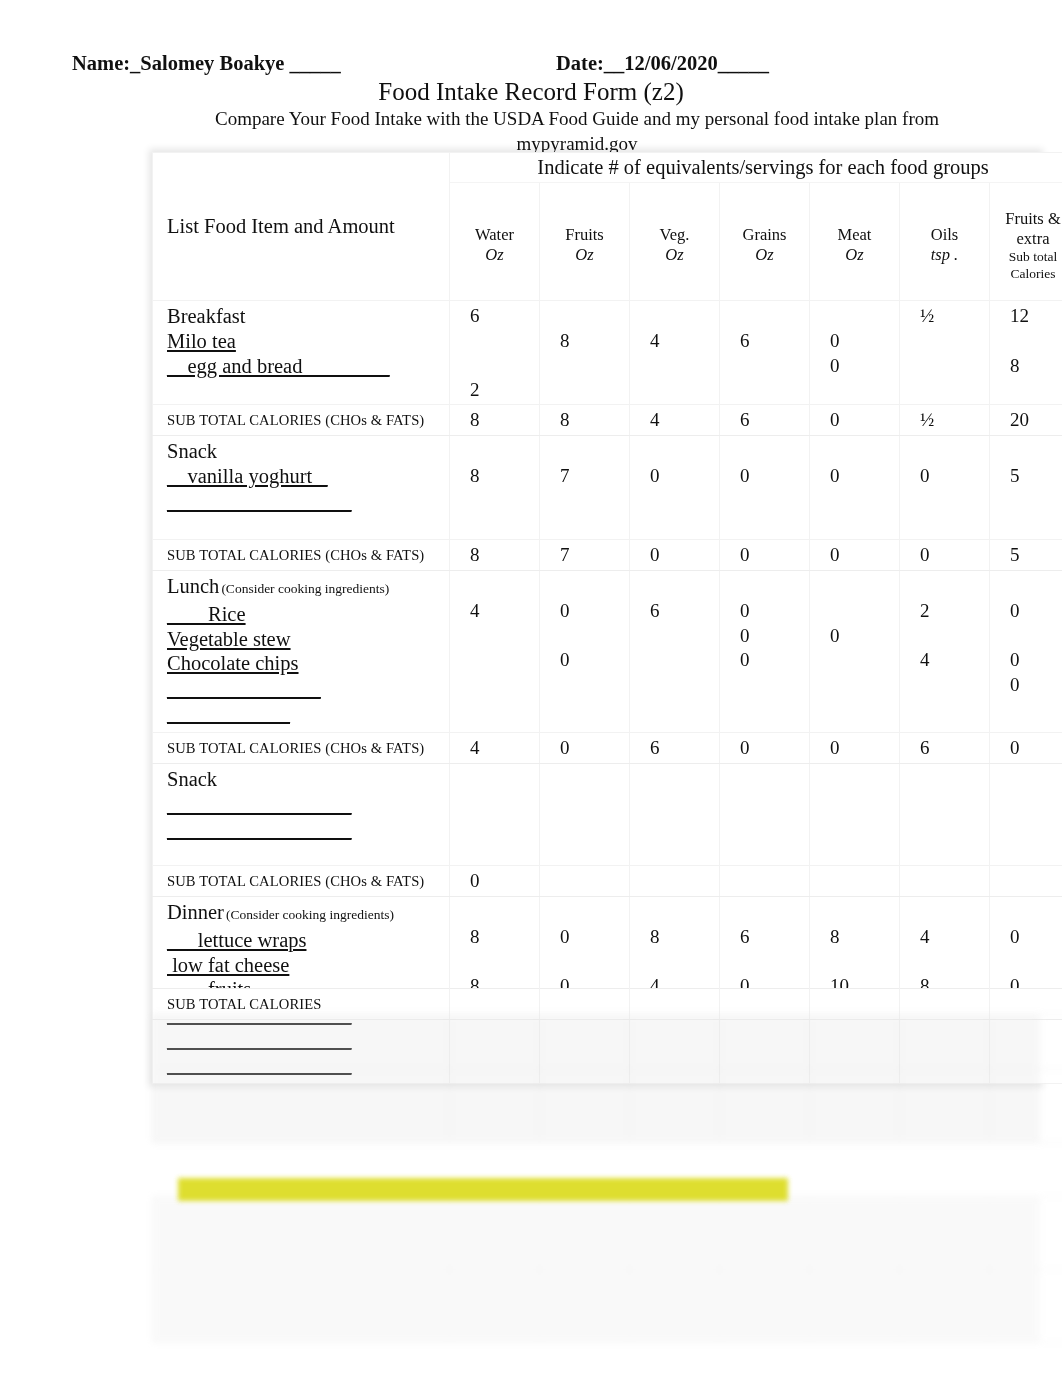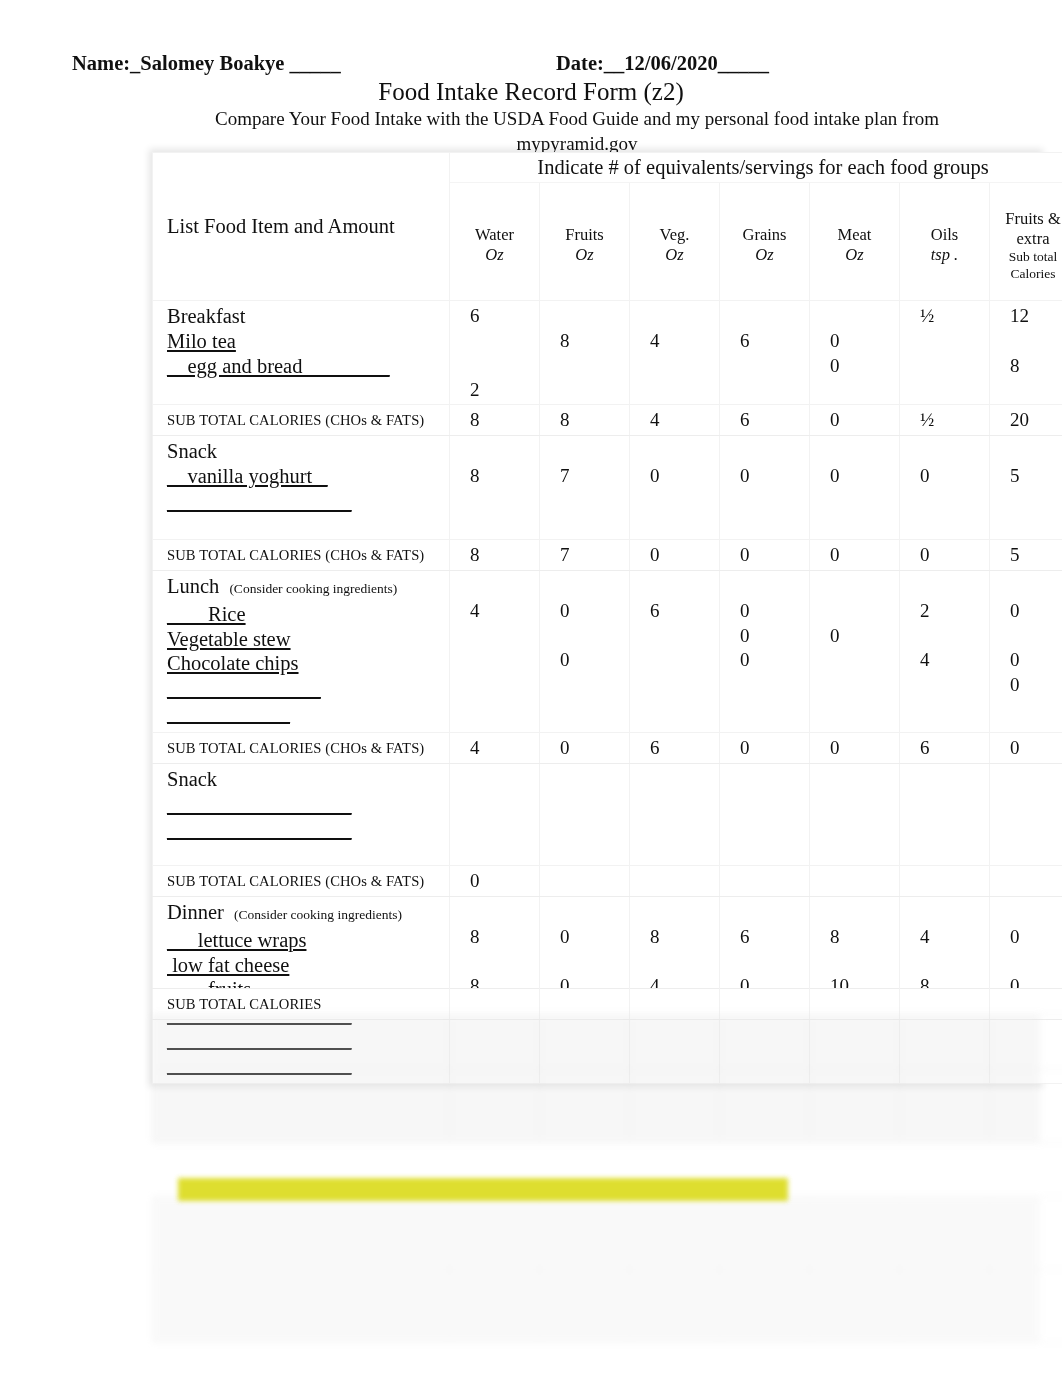--- a/index.html
+++ b/index.html
@@ -120,21 +120,21 @@
 
   
   .meal {
     font-size: 20.5px;
     line-height: 24.8px;
     padding: 3px 0 6px 14px !important;
   }
   .meal .mtitle { display: block; }
   .meal .note {
     font-size: 13.5px;
-    padding-left: 10px;
+    padding-left: 2px;
   }
   .meal .ln { display: block; white-space: pre; text-decoration: underline; }
 
   
   .num {
     position: relative;
     font-size: 19px;
     line-height: 24.8px;
   }
   .num .v {

